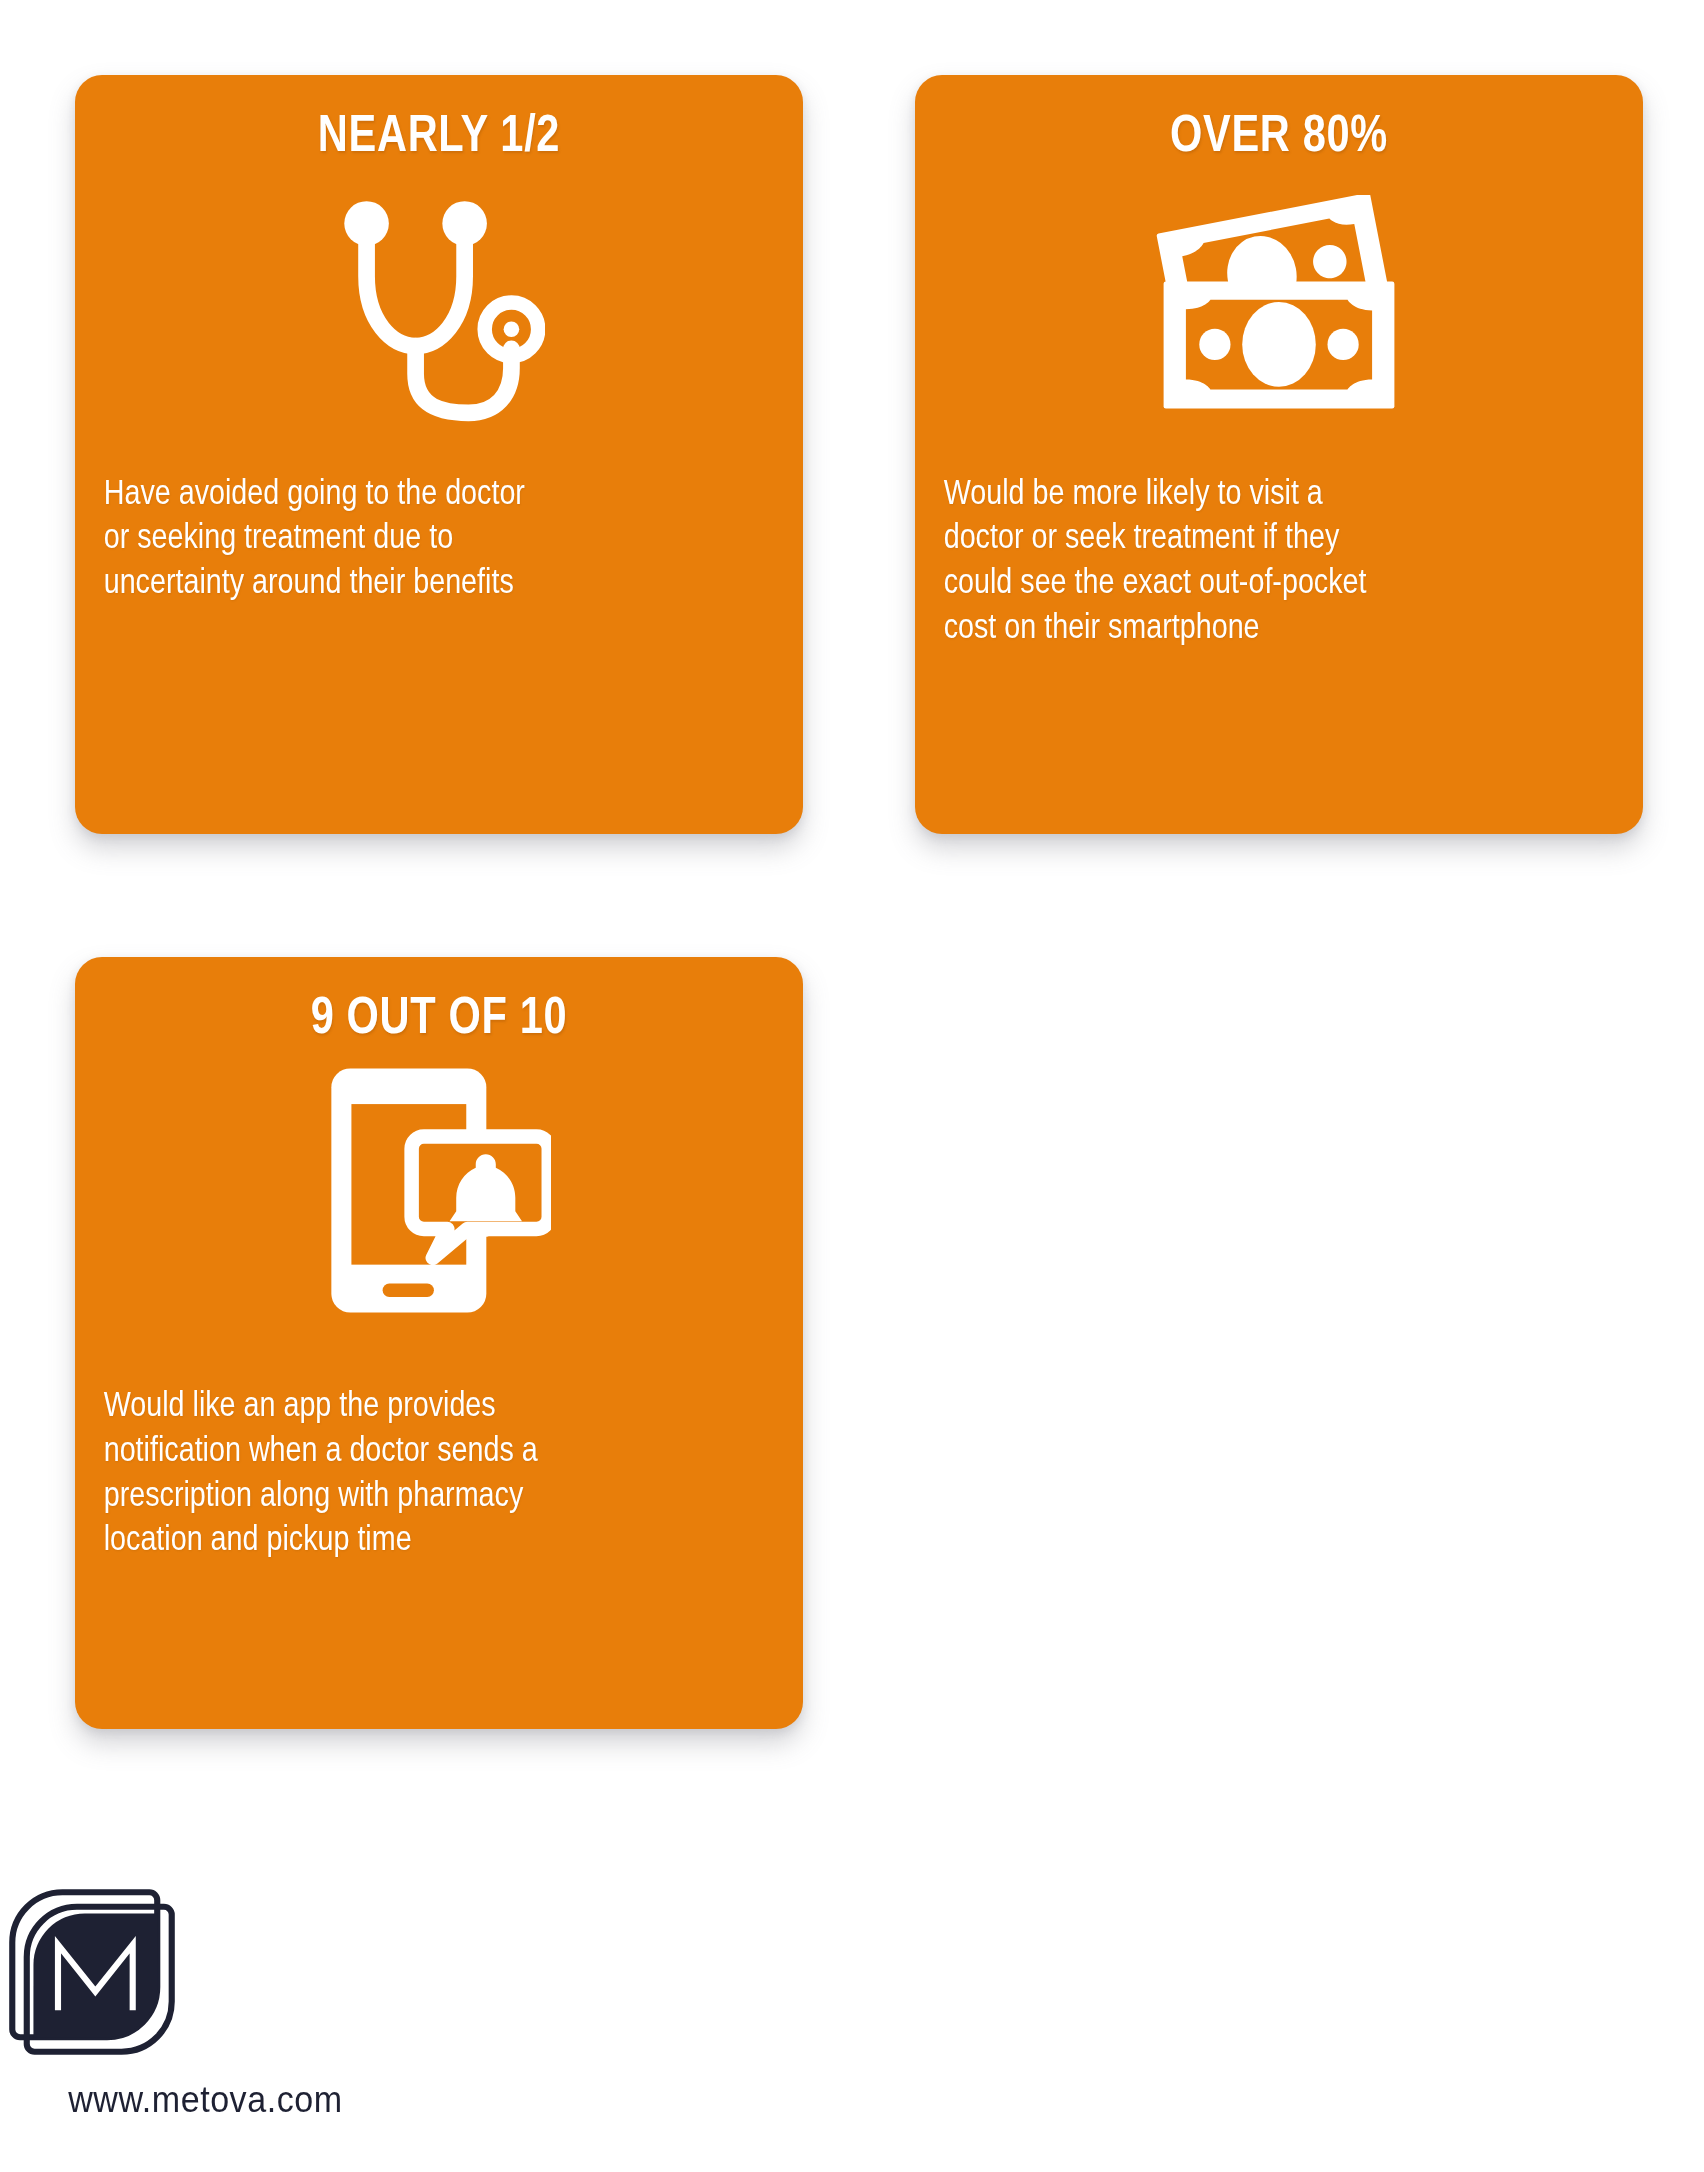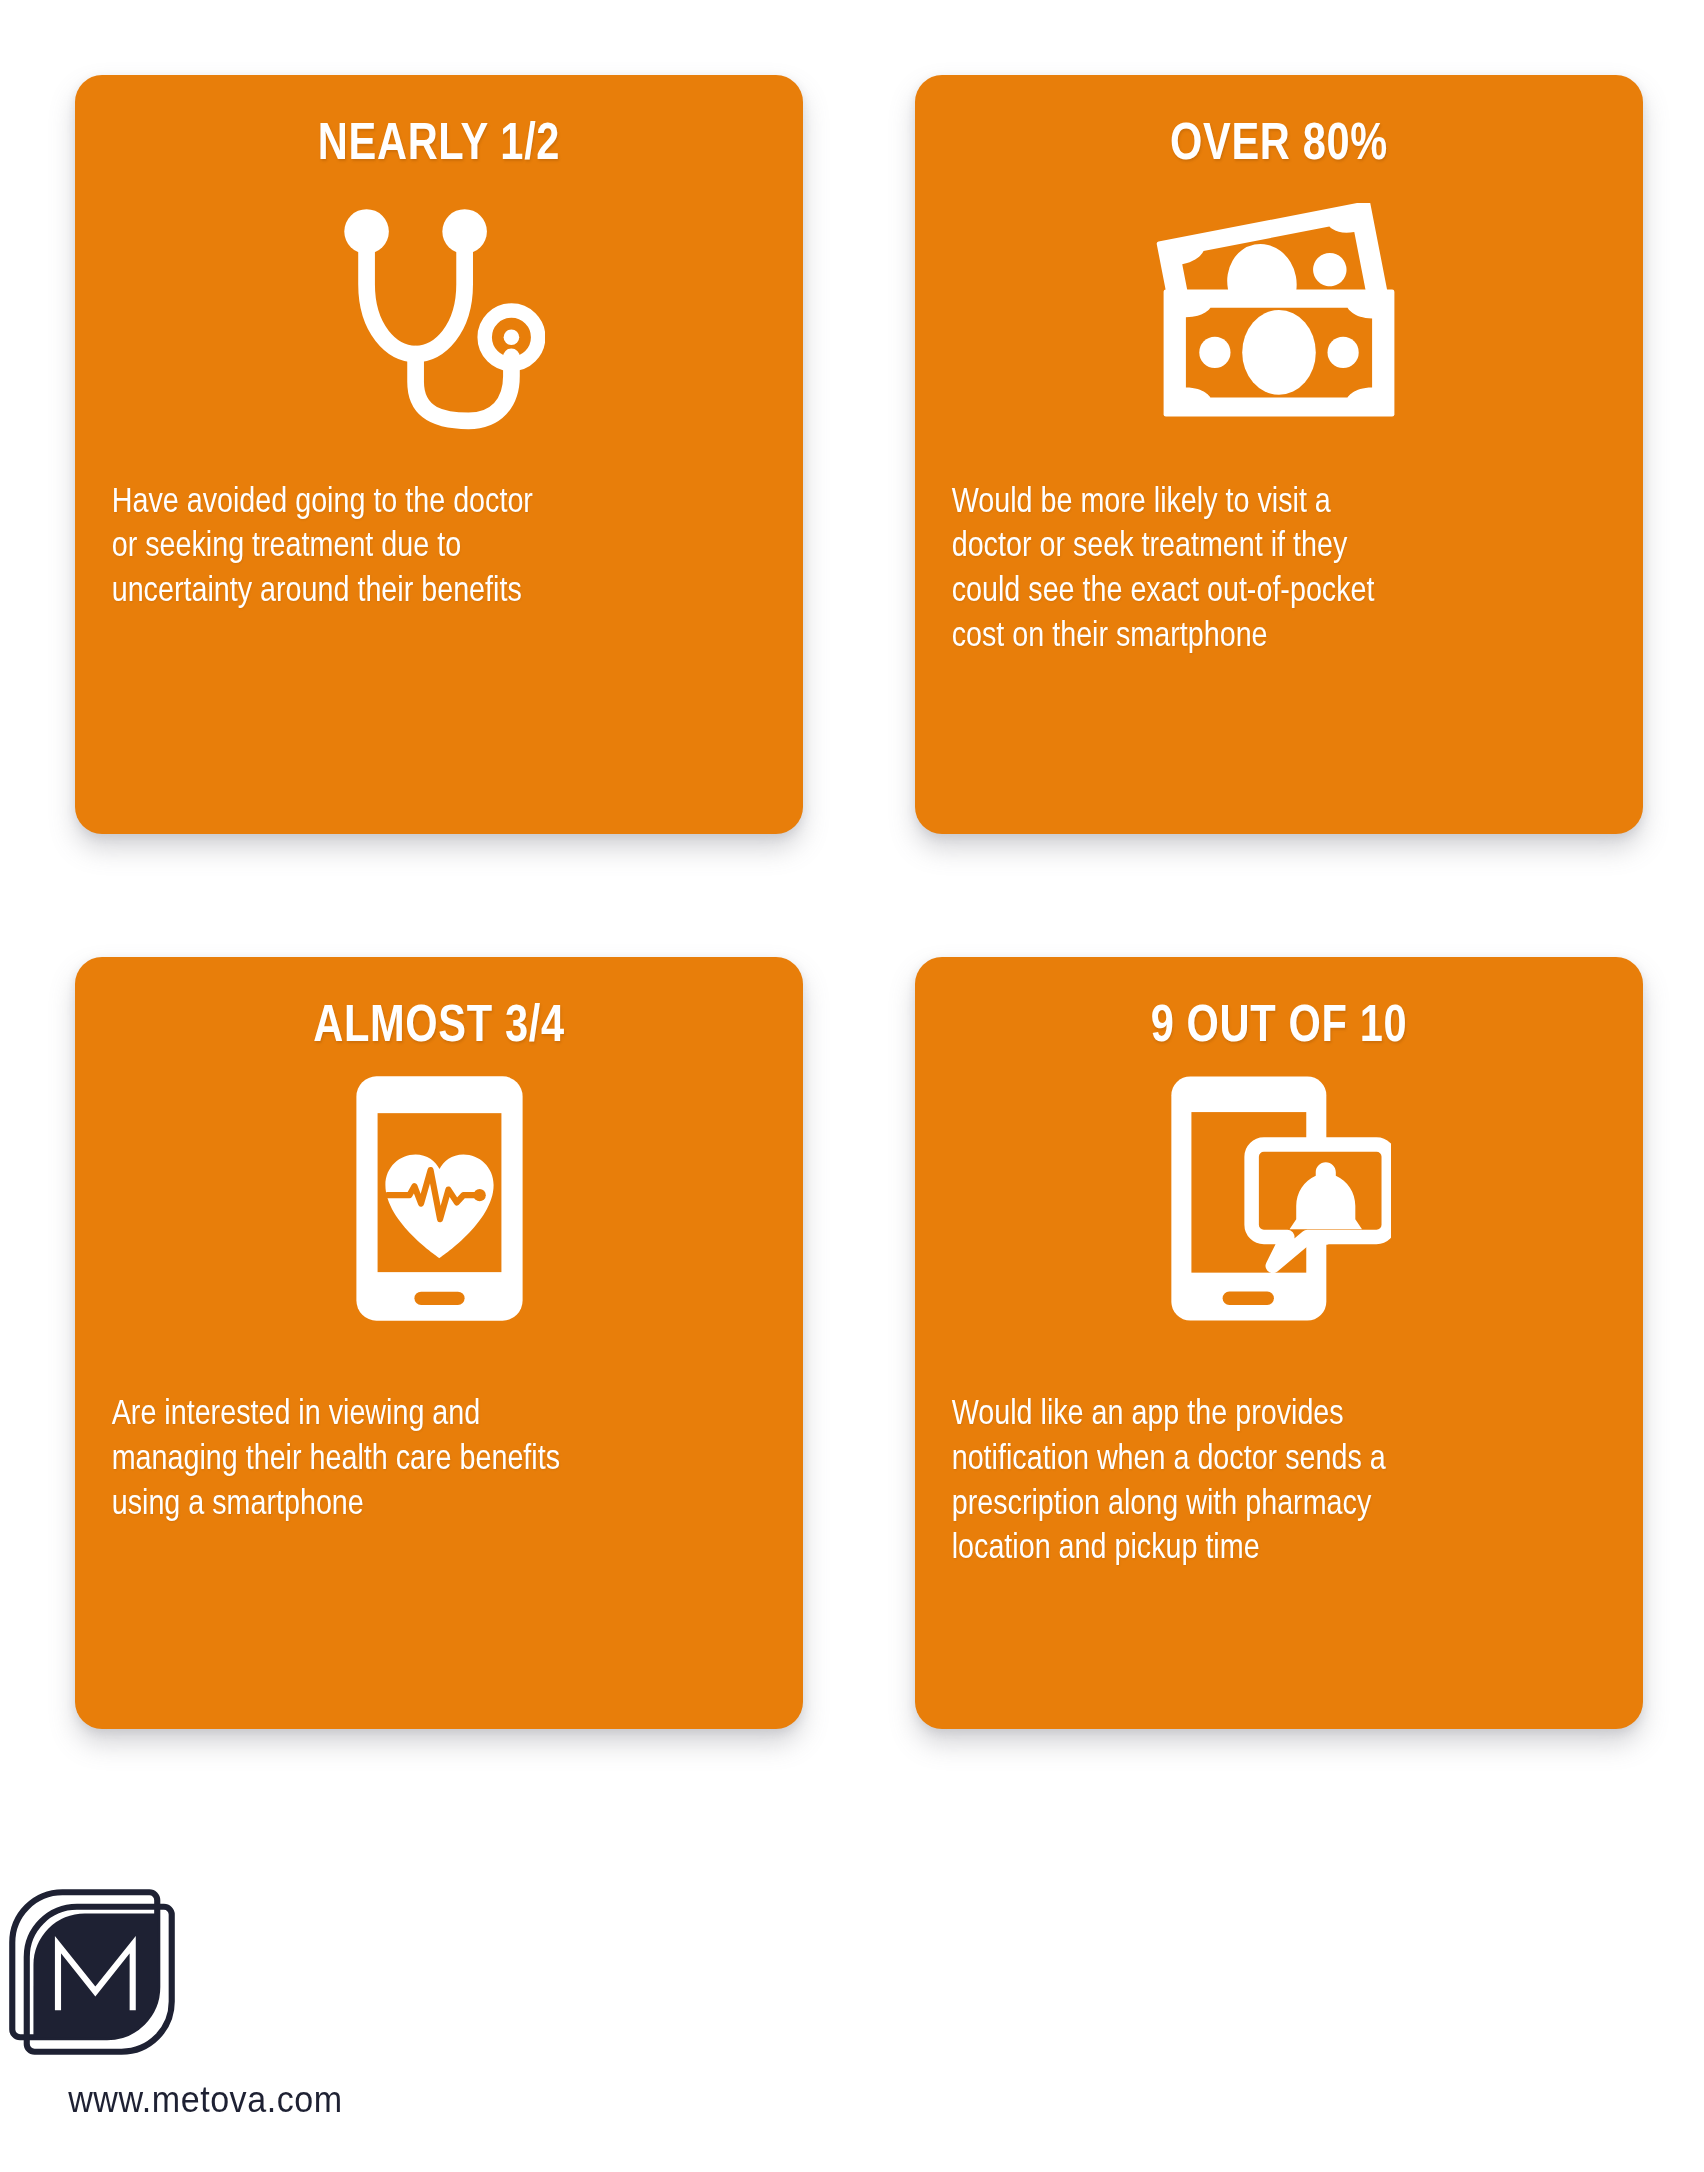--- a/index.html
+++ b/index.html
@@ -29,21 +29,21 @@
     column-gap: 112px;
     row-gap: 123px;
   }
 
   .card {
     background: #E87E0A;
     border-radius: 27px;
     position: relative;
     box-shadow: 0 14.5px 26px rgba(120,120,130,0.30),
                 0 3.3px 9px rgba(120,120,130,0.16);
-    padding: 8px;
+    padding: 0;
     display: flex;
     flex-direction: column;
   }
 
   
   .card-heading {
     color: #ffffff;
     text-align: center;
     font-family: "Liberation Sans Narrow", "Liberation Sans", "DejaVu Sans Condensed", sans-serif;
     font-weight: bold;
@@ -164,44 +164,20 @@
     </div>
 
     <div class="card-body">
       <p>Would be more likely to visit a
 doctor or seek treatment if they
 could see the exact out-of-pocket
 cost on their smartphone</p>
     </div>
   </div>
 
-  <div class="card c3 icon-phone">
-    <div class="card-heading">ALMOST 3/4</div>
-
-    <div class="card-icon-wrap">
-      <svg width="173" height="251" viewBox="0 0 310 450">
-        <rect x="6" y="6" width="298" height="438" rx="36" fill="#ffffff"></rect>
-        <rect x="44" y="72" width="222" height="285" fill="#E87E0A"></rect>
-        <rect x="110" y="392" width="90" height="24" rx="12" fill="#E87E0A"></rect>
-
-        <path d="M155 332 C155 332 58 268 58 201 C58 168 84 146 112 146
-                 C133 146 148 158 155 172 C162 158 177 146 198 146
-                 C226 146 252 168 252 201 C252 268 155 332 155 332 Z" fill="#ffffff"></path>
-
-        <path d="M62 219 L101 219 L110 203 L122 234 L139 174 L156 262 L171 209 L186 232 L198 219 L222 219" fill="none" stroke="#E87E0A" stroke-width="11" stroke-linecap="round" stroke-linejoin="round"></path>
-        <circle cx="227" cy="219" r="11" fill="#E87E0A"></circle>
-      </svg>
-    </div>
-
-    <div class="card-body">
-      <p>Are interested in viewing and
-managing their health care benefits
-using a smartphone</p>
-    </div>
-  </div>
 
   <div class="card c4 icon-phone">
     <div class="card-heading">9 OUT OF 10</div>
 
     <div class="card-icon-wrap">
       <svg width="223" height="251" viewBox="0 0 400 450">
         <rect x="6" y="6" width="278" height="438" rx="34" fill="#ffffff"></rect>
         <rect x="42" y="70" width="206" height="288" fill="#E87E0A"></rect>
         <rect x="98" y="392" width="92" height="24" rx="12" fill="#E87E0A"></rect>
 

